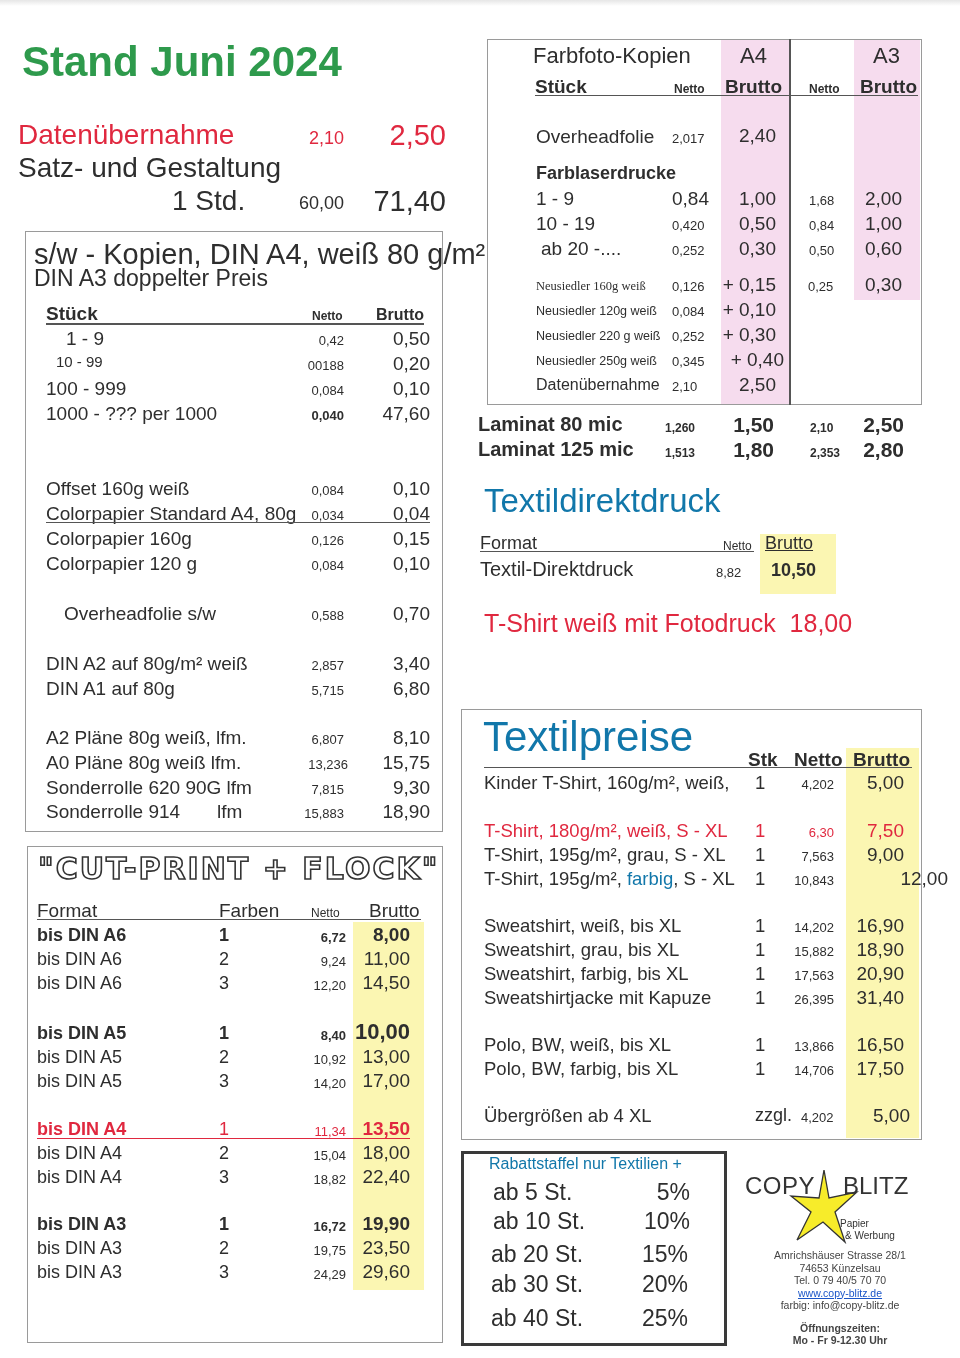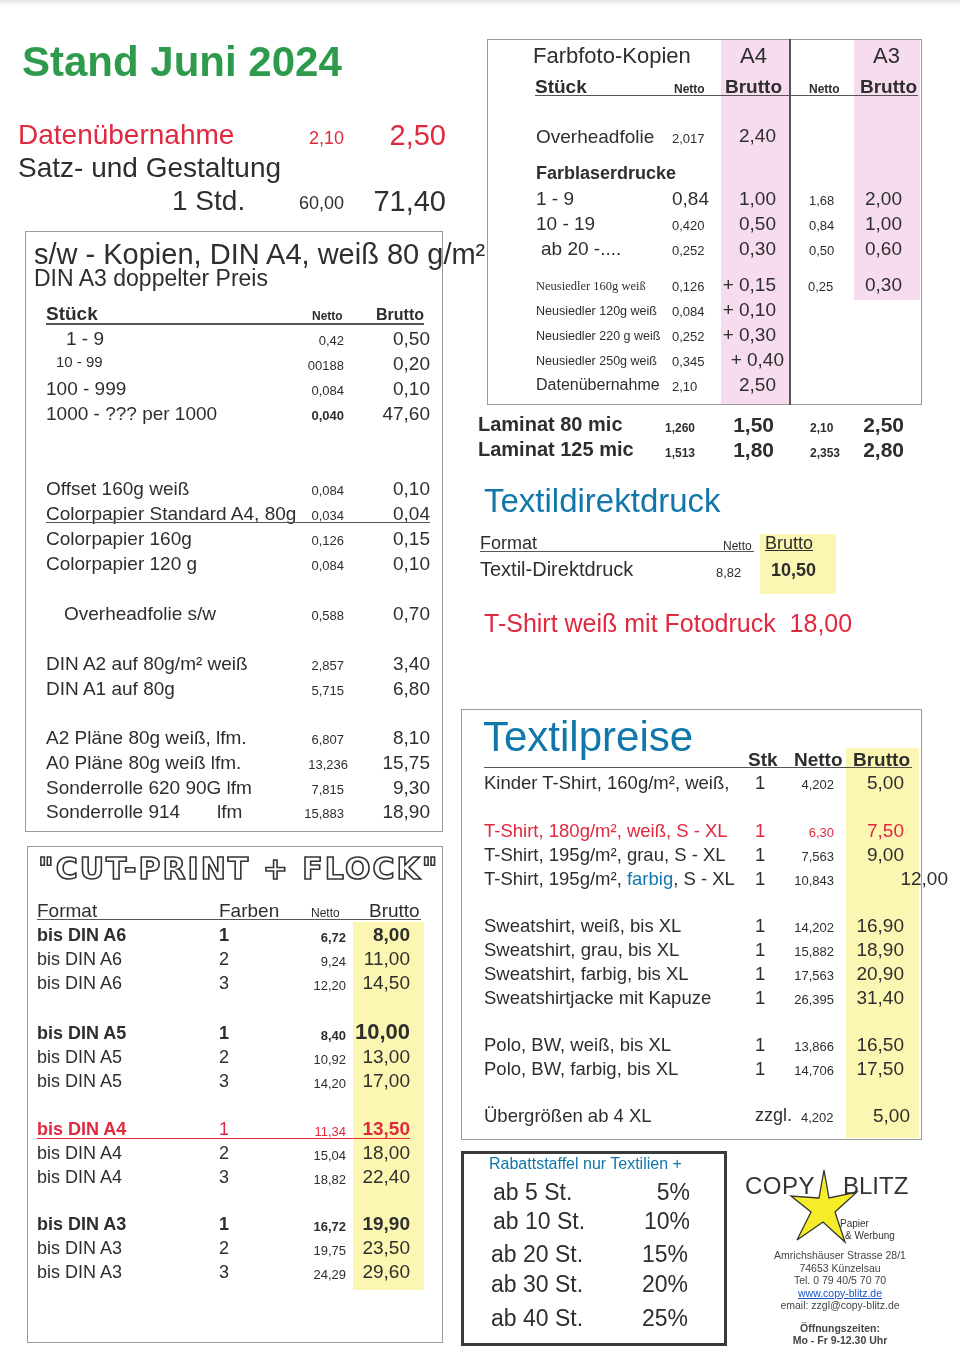--- a/index.html
+++ b/index.html
@@ -375,16 +375,16 @@
 <div class="abs" style="left:745px;top:1172px;font-size:24px;color:#333;letter-spacing:0.5px;">COPY</div>
 <div class="abs" style="left:843px;top:1172px;font-size:24px;color:#333;">BLITZ</div>
 <div class="abs" style="left:840px;top:1218px;font-size:10px;color:#333;">Papier</div>
 <div class="abs" style="left:845px;top:1230px;font-size:10px;color:#333;">&amp; Werbung</div>
 
 <div style="position:absolute;left:740px;top:1249px;width:200px;text-align:center;font-size:10.5px;color:#444;line-height:12.5px;">
   <div>Amrichshäuser Strasse 28/1</div>
   <div>74653 Künzelsau</div>
   <div>Tel. 0 79 40/5 70 70</div>
   <div style="color:#1a55c8;text-decoration:underline;">www.copy-blitz.de</div>
-  <div>email: zzgl@copy-blitz.de</div>
+  <div>farbig: info@copy-blitz.de</div>
   <div style="font-weight:bold;margin-top:10px;">Öffnungszeiten:</div>
   <div style="font-weight:bold;">Mo - Fr 9-12.30 Uhr</div>
 </div>
 
 </body></html>

